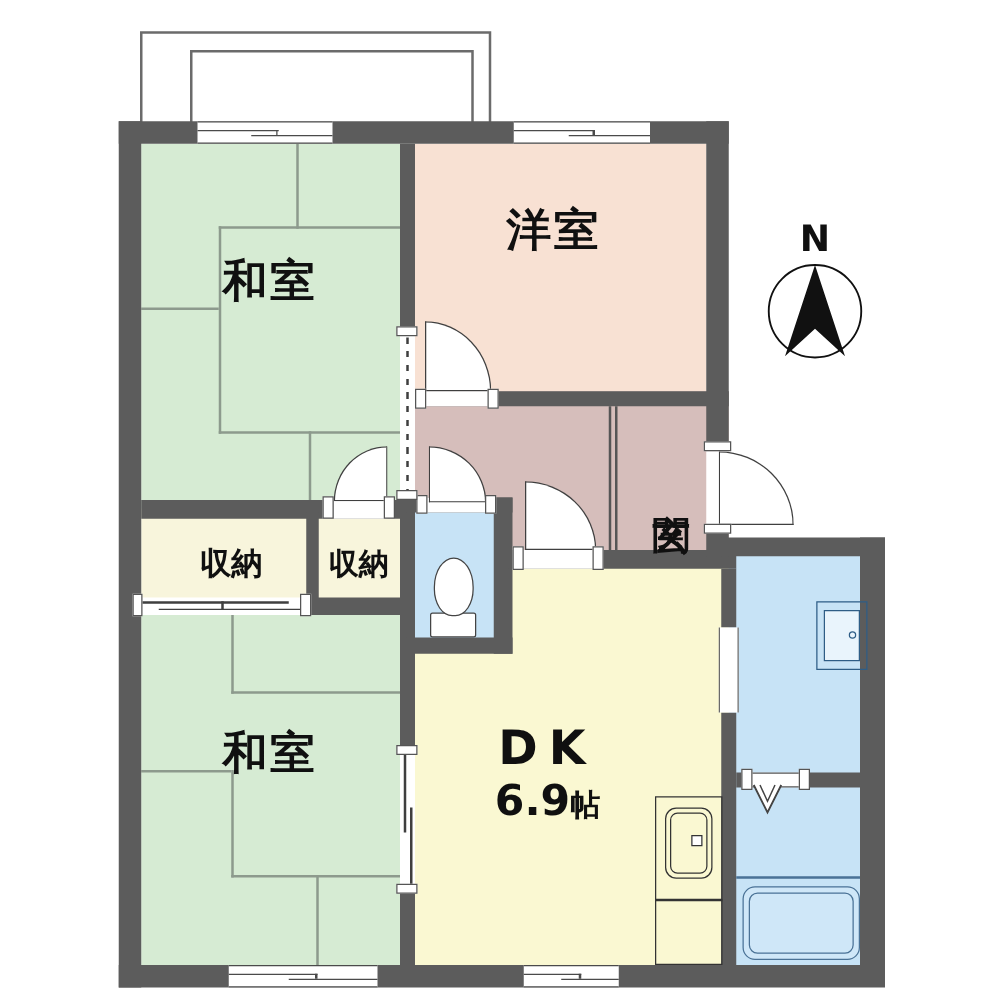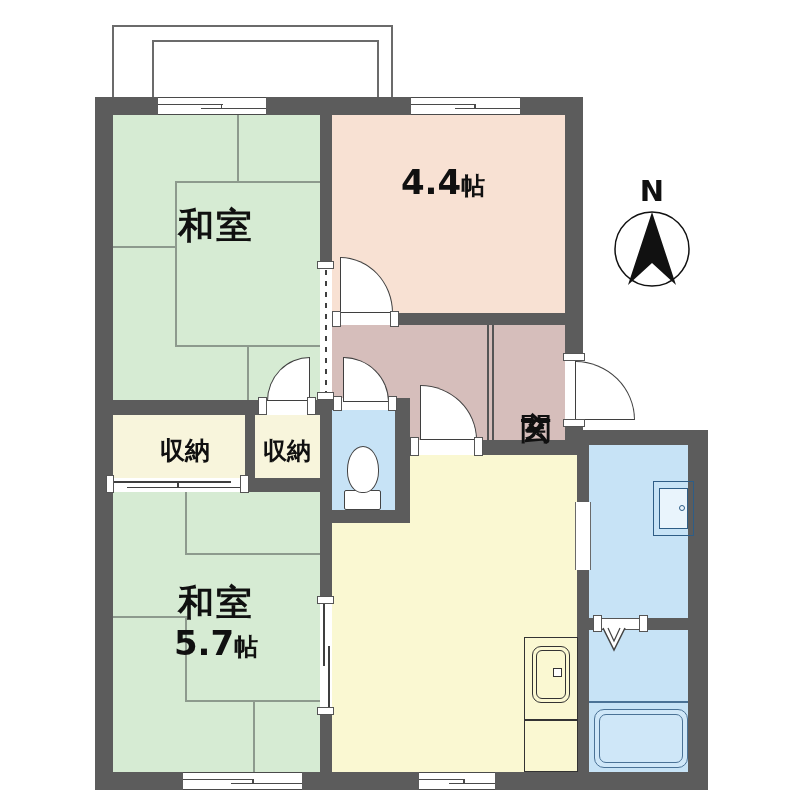--- a/index.html
+++ b/index.html
@@ -177,28 +177,31 @@
   </div>
   <svg class="fix" style="left:600px;top:627px;" width="28" height="26" viewBox="0 0 28 26">
     <polyline points="3,1 14,23 25,1" fill="#fff" stroke="#444" stroke-width="1.5"></polyline>
     <polyline points="8,1 14,14 20,1" fill="none" stroke="#444" stroke-width="1.2"></polyline>
   </svg>
 
   <div class="rlabel" style="left:126px;top:204px;width:180px;">
     <div class="rname">和室</div>
   </div>
   <div class="rlabel" style="left:353px;top:163px;width:180px;">
-    <div class="rarea"><span>4.4</span><span class="runit">帖</span></div>
+    <div class="rname">洋室</div>
   </div>
   <div class="rlabel" style="left:508px;top:340px;width:48px;height:100px;writing-mode:vertical-rl;text-orientation:upright;font-size:30px;letter-spacing:3px;">玄関</div>
   <div class="rlabel" style="left:130px;top:434px;width:110px;font-size:25px;">収納</div>
   <div class="rlabel" style="left:251px;top:435px;width:72px;font-size:24px;">収納</div>
   <div class="rlabel" style="left:126px;top:581px;width:180px;">
     <div class="rname">和室</div>
-    <div class="rarea"><span>5.7</span><span class="runit">帖</span></div>
+  </div>
+  <div class="rlabel" style="left:352px;top:576px;width:172px;">
+    <div class="rname" style="font-size:38px;letter-spacing:9px;">DK</div>
+    <div class="rarea"><span>6.9</span><span class="runit">帖</span></div>
   </div>
 
   <div class="rlabel" style="left:620px;top:174px;width:64px;font-size:29px;">N</div>
   <svg class="fix" style="left:598px;top:205px;z-index:7;" width="110" height="95" viewBox="0 0 110 95">
     <circle cx="54" cy="44" r="37" fill="#fff" stroke="#111" stroke-width="1.5"></circle>
     <polygon points="54,7 78,80 54,58 30,80" fill="#111"></polygon>
   </svg>
 
 </div>
 

